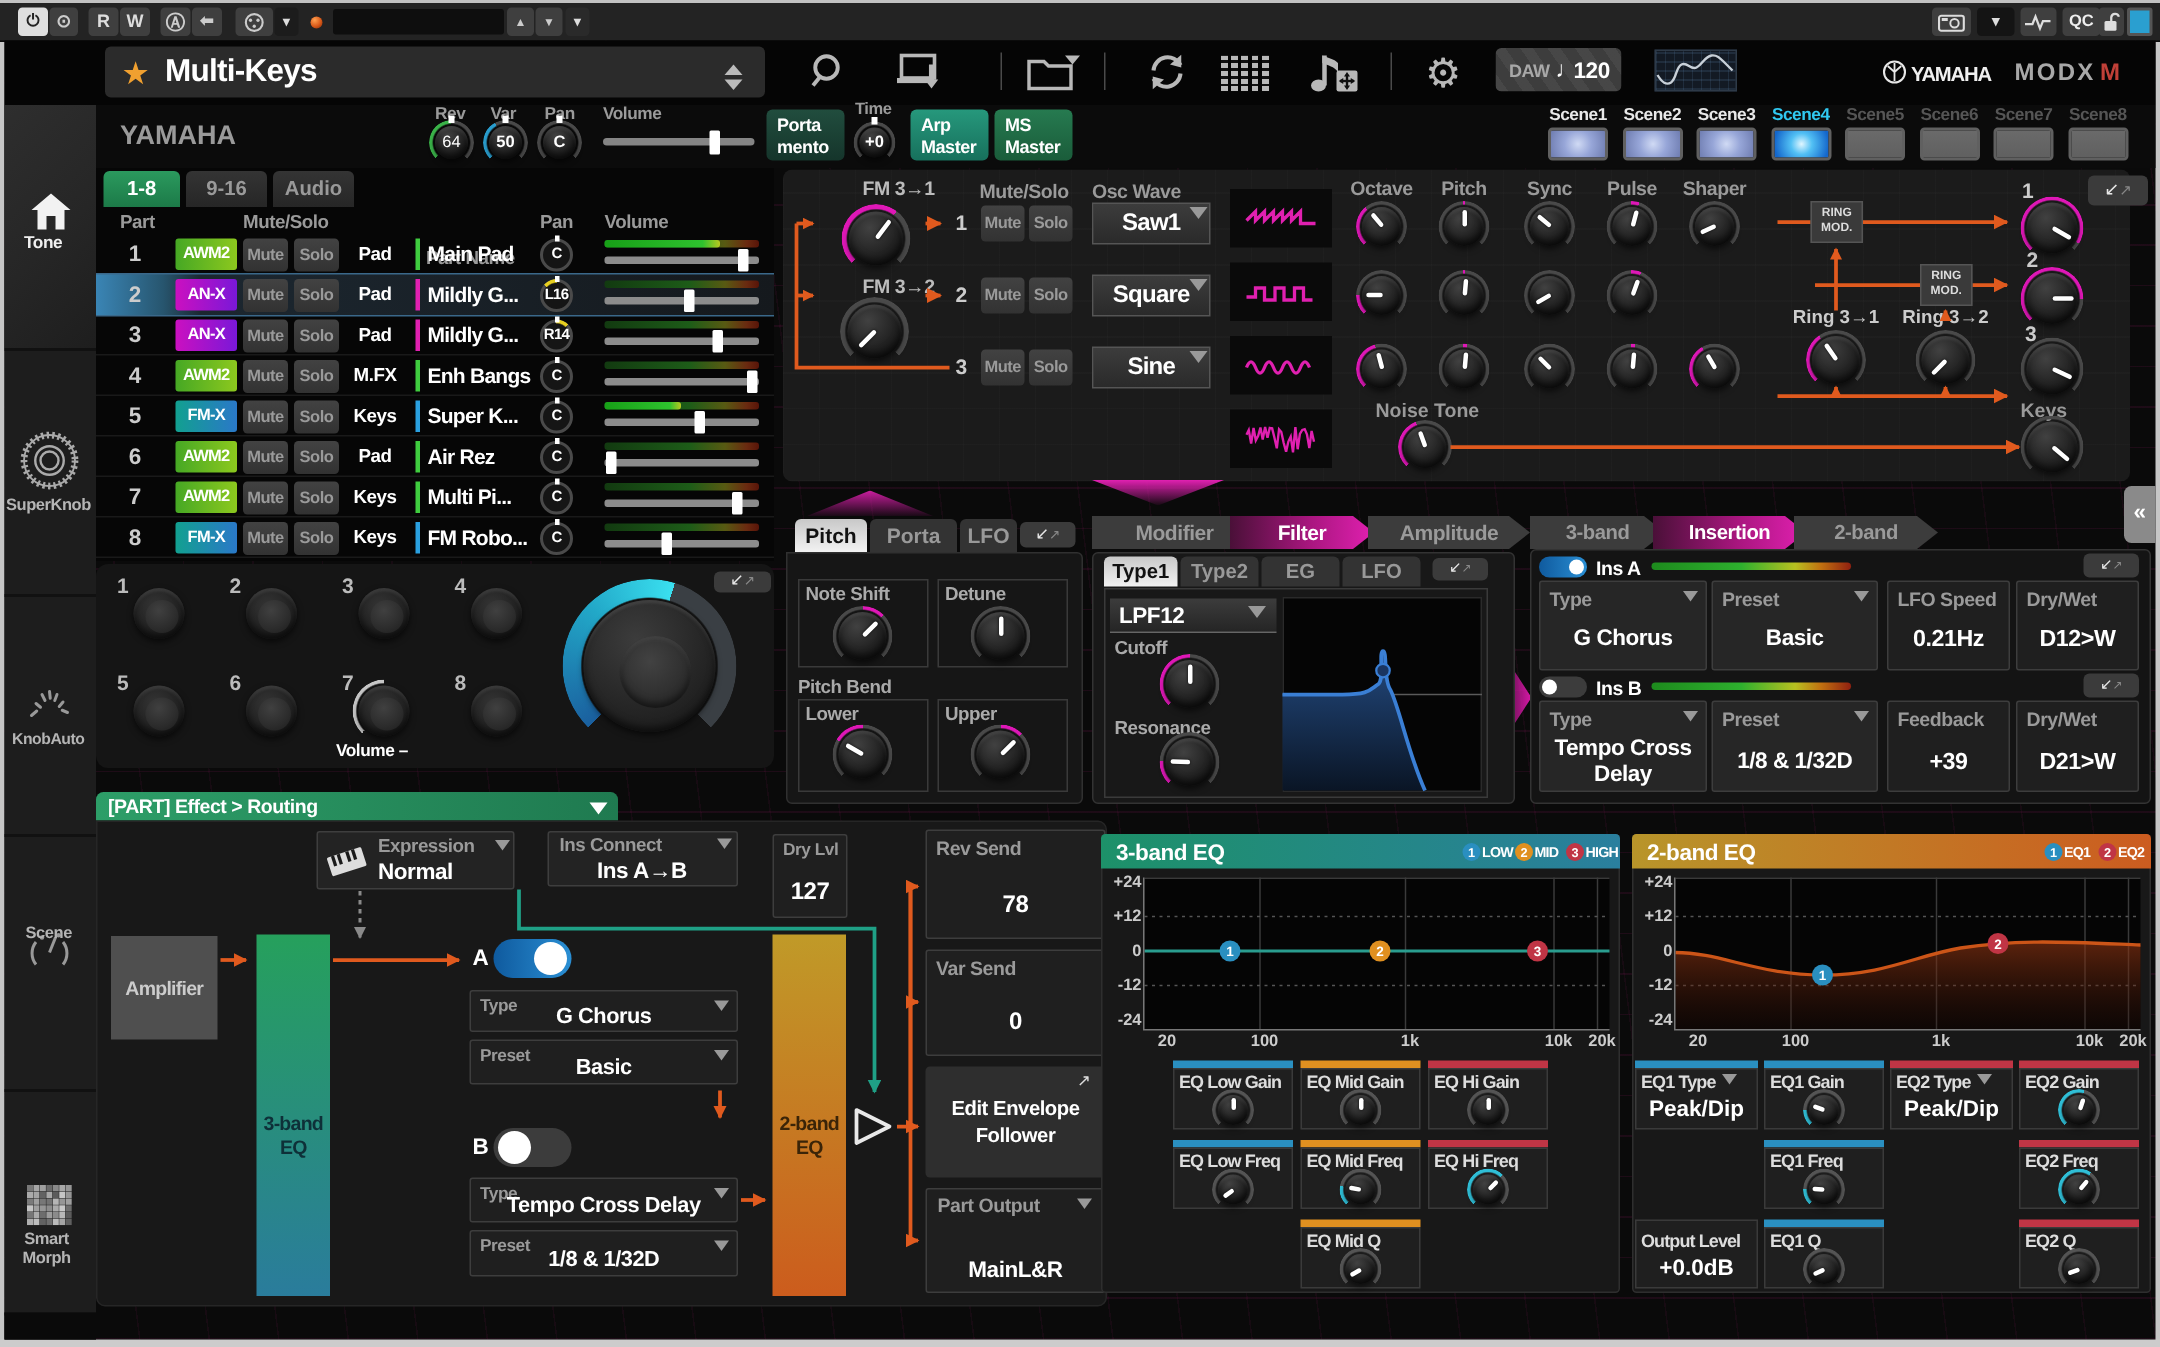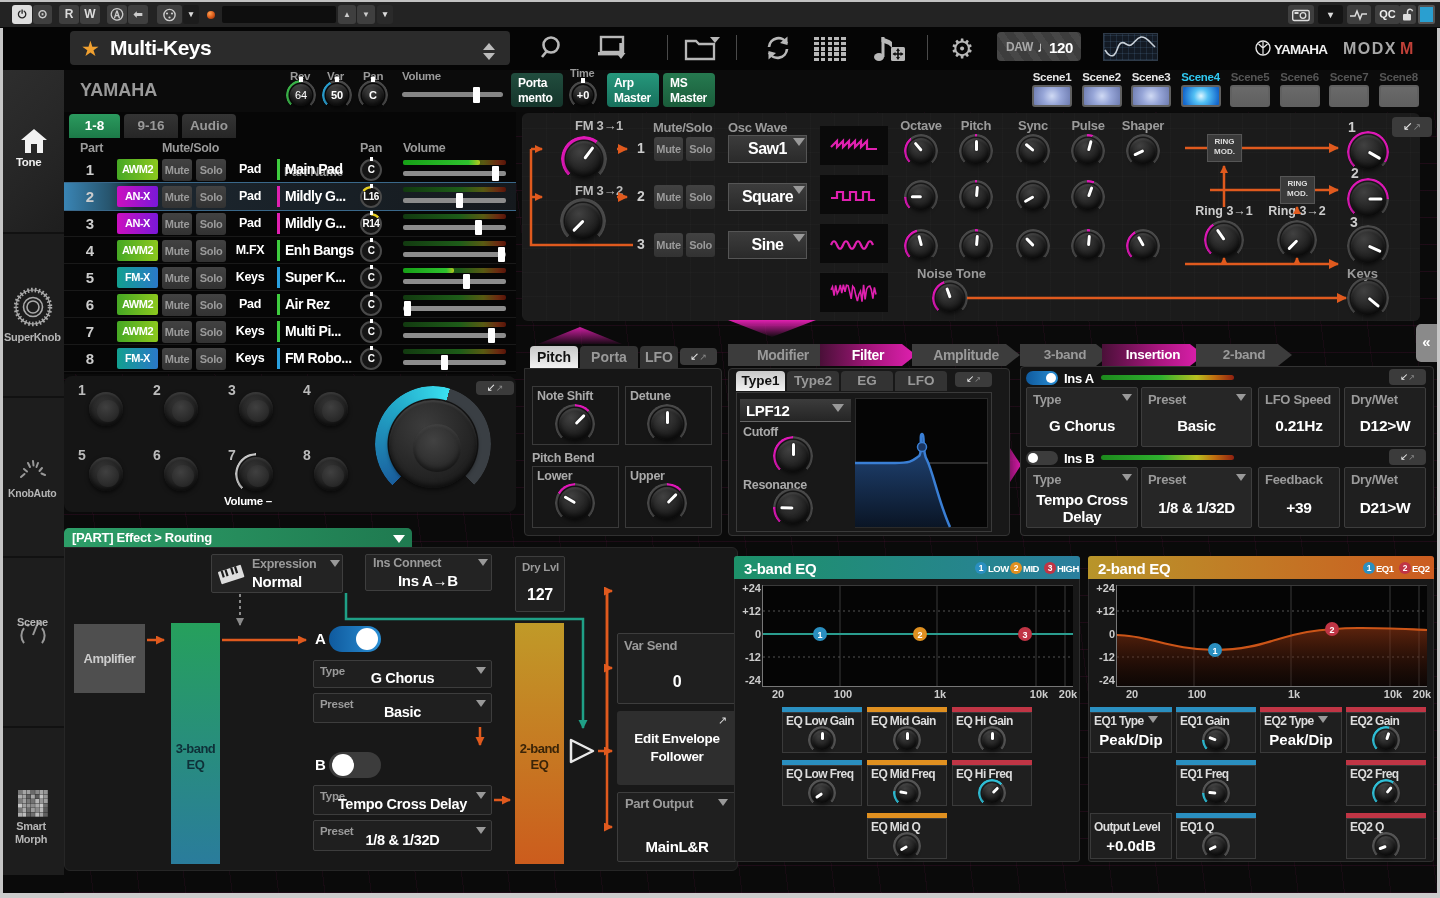--- a/index.html
+++ b/index.html
@@ -468,20 +468,24 @@
 <div class="abs" style="left:330px;top:560px;width:0;height:0;border:5px solid transparent;border-top:7px solid #999;"></div>
 <div class="wlab" style="left:252px;top:573px;font-size:15px;">Normal</div>
 <div class="abs" style="left:365px;top:554px;width:127px;height:37px;background:#232323;border:1px solid #3e3e3e;border-radius:2px;"></div>
 <div class="lab" style="left:373px;top:556px;font-size:12.5px;">Ins Connect</div>
 <div class="abs" style="left:478px;top:559px;width:0;height:0;border:5px solid transparent;border-top:7px solid #999;"></div>
 <div class="wlab" style="left:398px;top:572px;font-size:15px;">Ins A→B</div>
 <div class="pbox" style="left:515px;top:556px;width:50px;height:56px;background:#1f1f1f">
       <div class="pl" style="font-size:11.5px">Dry Lvl</div>
       <div class="pv" style="font-size:16px;top:38px">127</div>
     </div>
+<div class="pbox" style="left:617px;top:553px;width:120px;height:73px;background:#1f1f1f">
+      <div class="pl" style="font-size:13px">Rev Send</div>
+      <div class="pv" style="font-size:16px;top:50px">78</div>
+    </div>
 <div class="pbox" style="left:617px;top:633px;width:120px;height:71px;background:#1f1f1f">
       <div class="pl" style="font-size:13px">Var Send</div>
       <div class="pv" style="font-size:16px;top:48px">0</div>
     </div>
 <div class="abs" style="left:617px;top:711px;width:120px;height:74px;background:#2e2e2e;border-radius:3px;"></div>
 <div class="abs" style="left:718px;top:714px;color:#ddd;font-size:11px;">↗</div>
 <div class="abs" style="left:622px;top:730px;width:110px;text-align:center;color:#fff;font-weight:bold;font-size:13.5px;line-height:1.3;letter-spacing:-0.3px;">Edit Envelope<br>Follower</div>
 <div class="abs" style="left:617px;top:792px;width:120px;height:70px;background:#1f1f1f;border:1px solid #3d3d3d;border-radius:2px;"></div>
 <div class="lab" style="left:625px;top:796px;font-size:13px;">Part Output</div>
 <div class="abs" style="left:718px;top:799px;width:0;height:0;border:5px solid transparent;border-top:7px solid #999;"></div>

